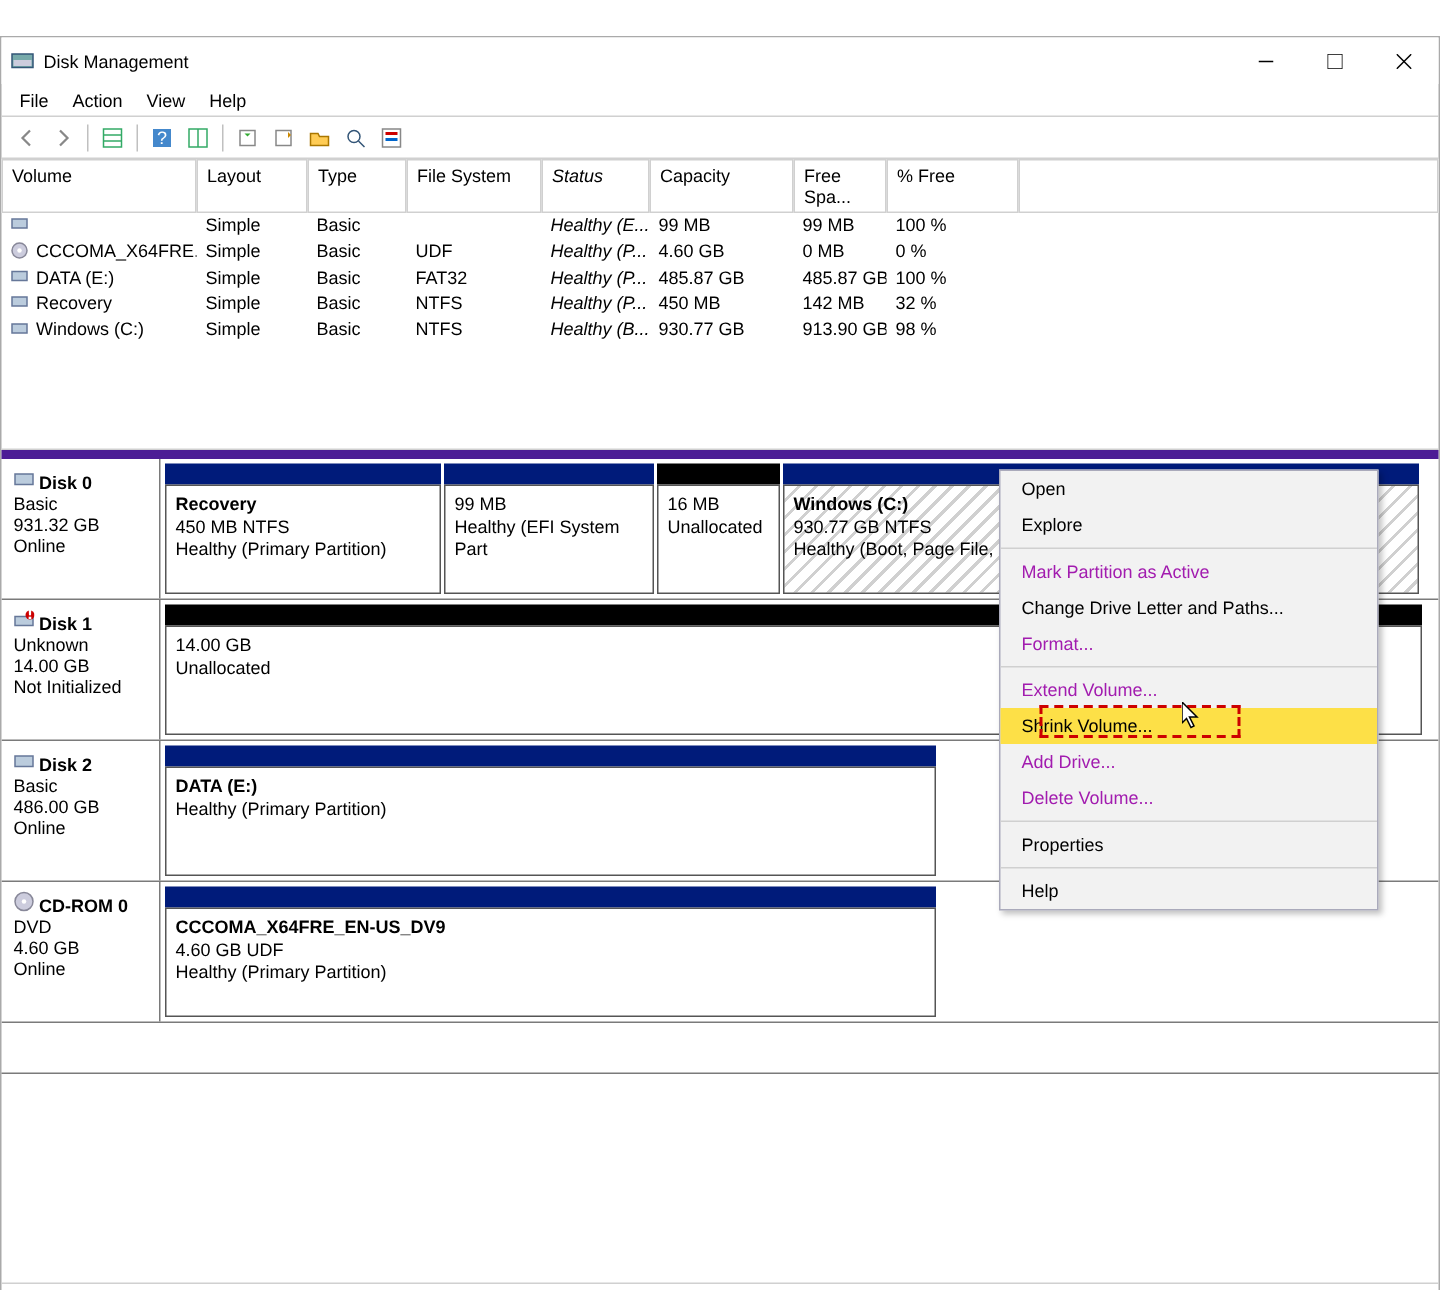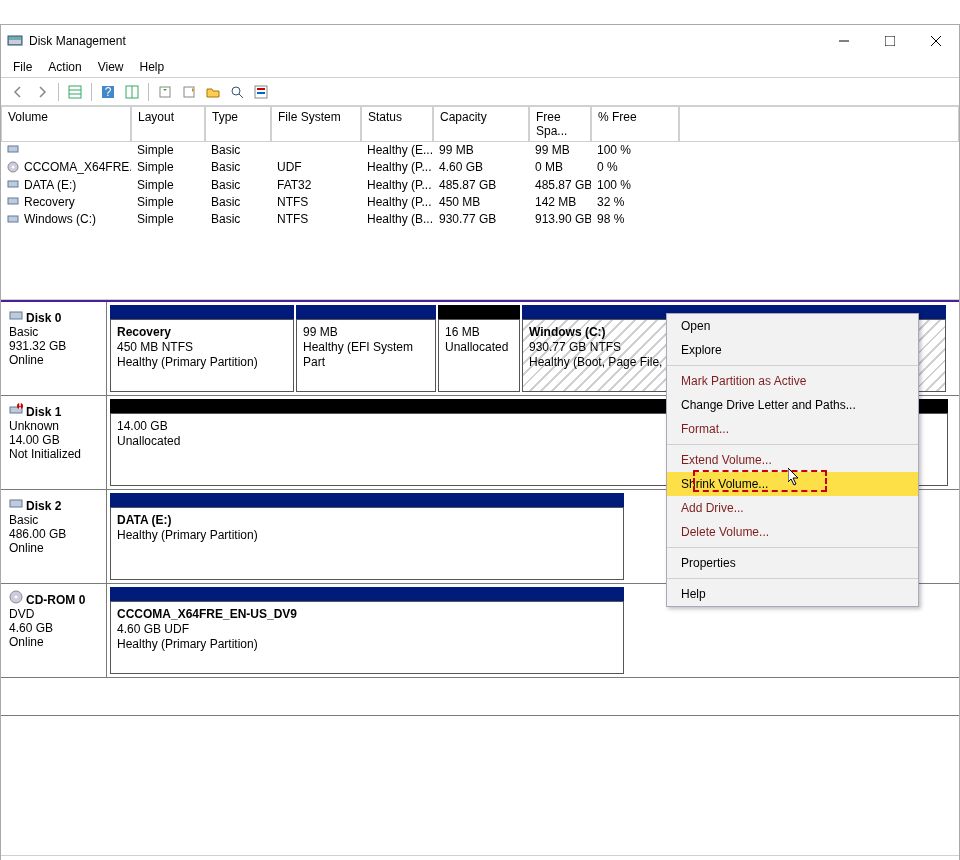--- a/index.html
+++ b/index.html
@@ -19,43 +19,43 @@
 
 .toolbar { height: 28px; display: flex; align-items: center; padding: 0 6px; gap: 2px; border-bottom: 1px solid #d0d0d0; }
 .tb-btn { width: 22px; height: 22px; display: flex; align-items: center; justify-content: center; border: 1px solid transparent; }
 .tb-sep { width: 1px; height: 18px; background: #c0c0c0; margin: 0 3px; }
 
 .volume-table { border-bottom: 1px solid #d0d0d0; }
 .vt-header { display: flex; background: #fff; }
 .vt-header .vth { border: 1px solid #d0d0d0; padding: 3px 6px; font-size: 12px; }
 .vt-row { display: flex; padding: 0; }
 .vt-row .vtd { padding: 1px 6px; font-size: 12px; overflow: hidden; white-space: nowrap; }
-.w-volume{width:130px;} .w-layout{width:74px;} .w-type{width:66px;} .w-fs{width:90px;} .w-status{width:72px;} .w-cap{width:96px;} .w-free{width:62px;} .w-pct{width:88px;}
+.w-volume{width:130px;} .w-layout{width:74px;} .w-type{width:66px;} .w-fs{width:90px;} .w-status{width:72px;font-style:italic;} .w-cap{width:96px;} .w-free{width:62px;} .w-pct{width:88px;}
 .w-spacer{flex:1;}
 
-.disk-panel { flex: 1; overflow: auto; border-top: 2px solid #4c1d95;}
+.disk-panel { flex: 1; overflow: auto; border-top: 6px solid #4c1d95;}
 .disk-row { display: flex; border-bottom: 1px solid #7a7a7a; min-height: 94px;}
 .disk-info { width: 106px; border-right: 1px solid #7a7a7a; padding: 6px 8px; font-size: 12px;}
 .disk-info .dname { font-weight: bold; }
 .disk-info .di-icon{display:inline-block;margin-right:3px;}
 .disk-map { flex: 1; display: flex; flex-direction: column; padding: 3px;}
 .disk-bar { height: 14px; display:flex; }
 .disk-bar .seg{height:100%;}
 .disk-parts { flex: 1; display: flex; gap: 2px; }
 .part { border: 1px solid #555; padding: 5px 6px; font-size: 12px; display:flex;flex-direction:column; line-height:1.25; position:relative;}
 .part.hatched { background: repeating-linear-gradient(135deg,#fff,#fff 6px,#d0d0d0 6px,#d0d0d0 8px);}
 .part .pname { font-weight: bold; }
 
 .legend { height: 28px; border-top: 1px solid #d0d0d0; display:flex; align-items:center; padding:0 10px; gap:20px;}
 .lg-item{display:flex;align-items:center;gap:6px;font-size:12px;}
 .lg-sw{width:10px;height:10px;}
 
 .context-menu { position: absolute; left: 666px; top: 313px; width: 253px; background: #f2f2f2; border: 1px solid #aab; box-shadow: 2px 2px 4px rgba(0,0,0,0.25); }
 .cm-item { padding: 5px 14px; font-size: 12px; }
-.cm-item.disabled { color: #7f1d1d; }
+.cm-item.disabled { color: #a21caf; }
 .cm-item.hover { background: #fde047; }
 .cm-sep { height: 1px; background: #d0d0d0; margin: 3px 0; }
 .cm-highlight{position:relative;}
 .cm-highlight::after{content:"";position:absolute;left:26px;top:-2px;width:130px;height:18px;border:2px dashed #c00;}
 
 .cursor{position:absolute;left:788px;top:468px;pointer-events:none;}
 
 .vol-icon{display:inline-block;width:14px;margin-right:3px;vertical-align:middle;}
 
 </style>

